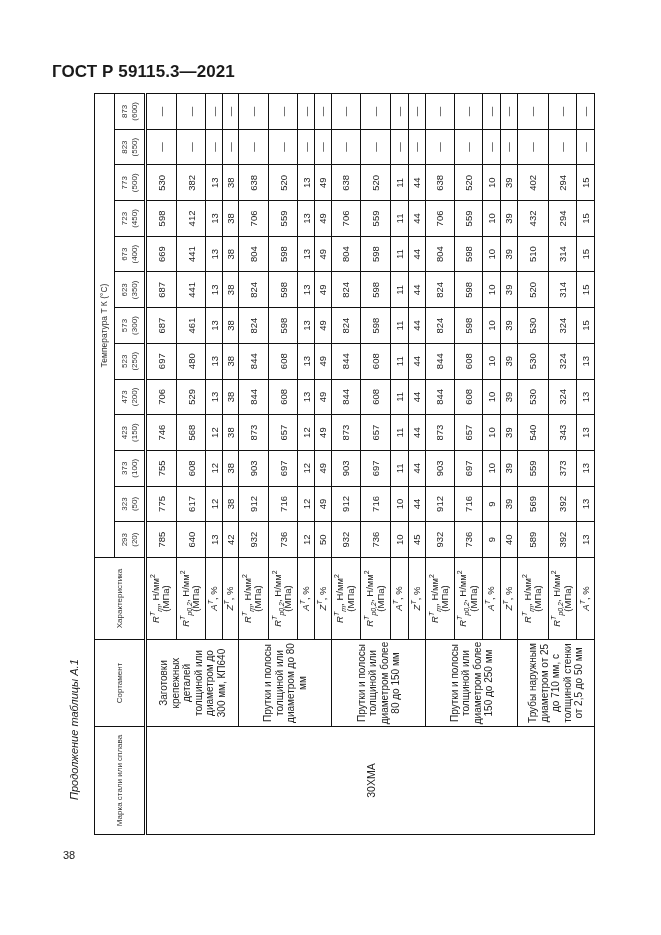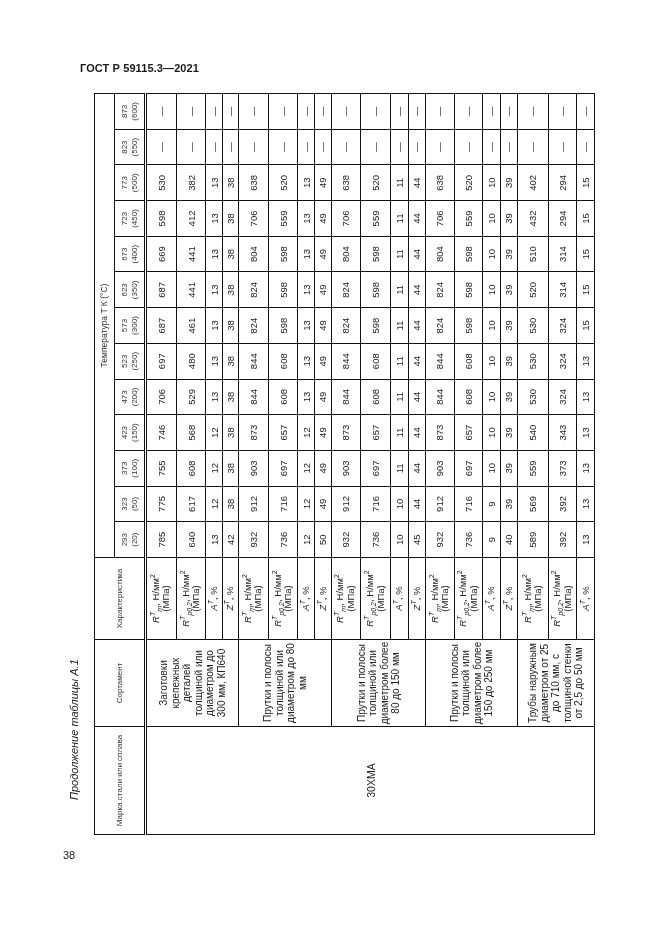--- a/index.html
+++ b/index.html
@@ -1,21 +1,21 @@
 <!DOCTYPE html>
 <html><head>
 <meta charset="utf-8">
 <style>
   html, body { margin:0; padding:0; }
   body {
     width:661px; height:935px; background:#ffffff; position:relative; overflow:hidden;
     font-family:"Liberation Sans", sans-serif; color:#1a1a1a;
   }
   .doc-header {
-    position:absolute; left:80px; top:62px; font-size:11px; font-weight:bold; letter-spacing:0.1px;
+    position:absolute; left:52px; top:62px; font-size:17px; font-weight:bold; letter-spacing:0.1px;
   }
   .page-num {
     position:absolute; left:63px; top:849px; font-size:11px;
   }
   .caption {
     position:absolute; left:68px; top:800px; font-size:11px; font-style:italic;
     transform-origin: 0 0; transform: rotate(-90deg); white-space:nowrap;
   }
   
   .table-wrap {

